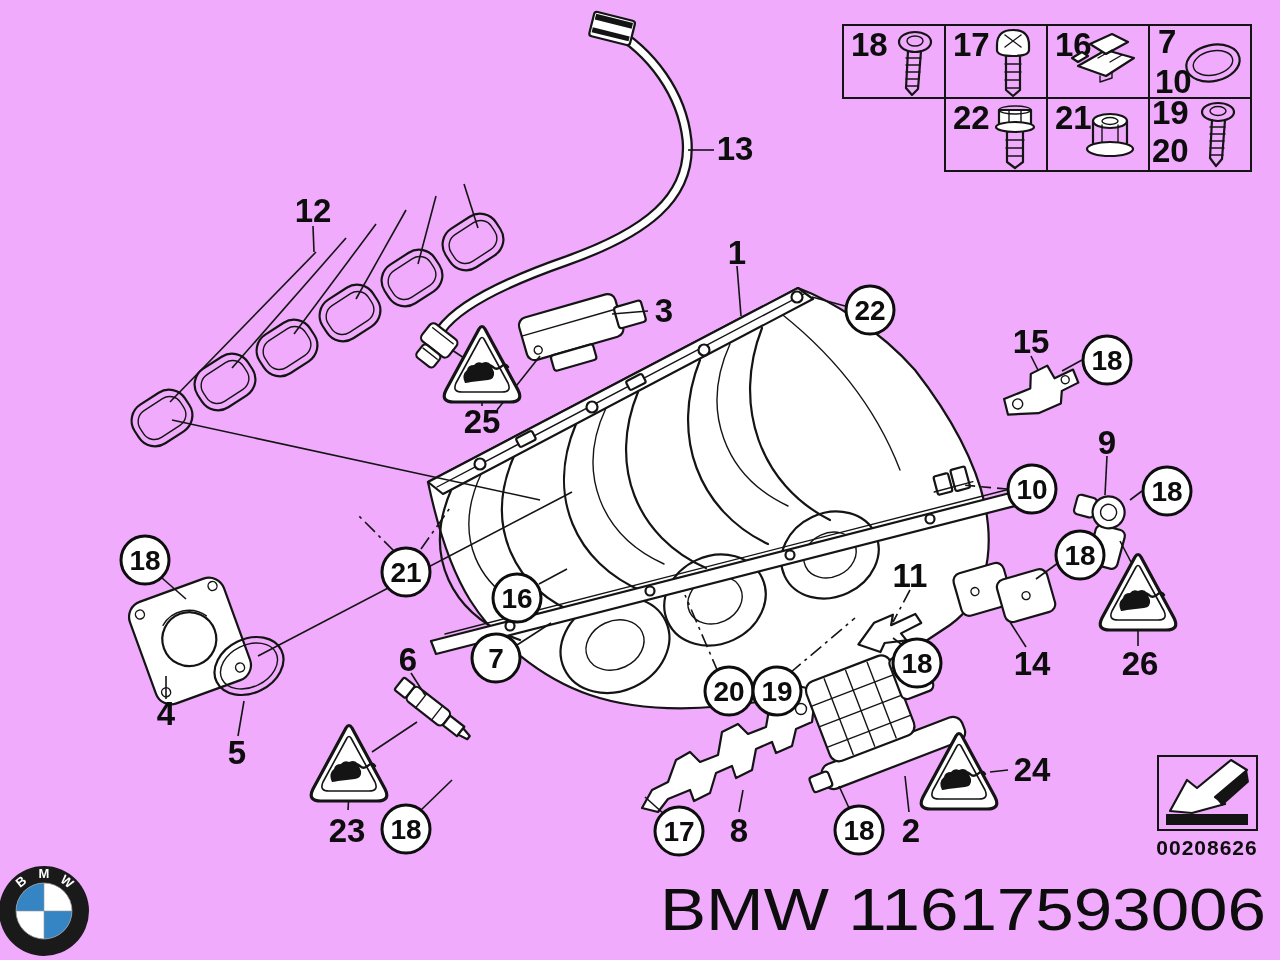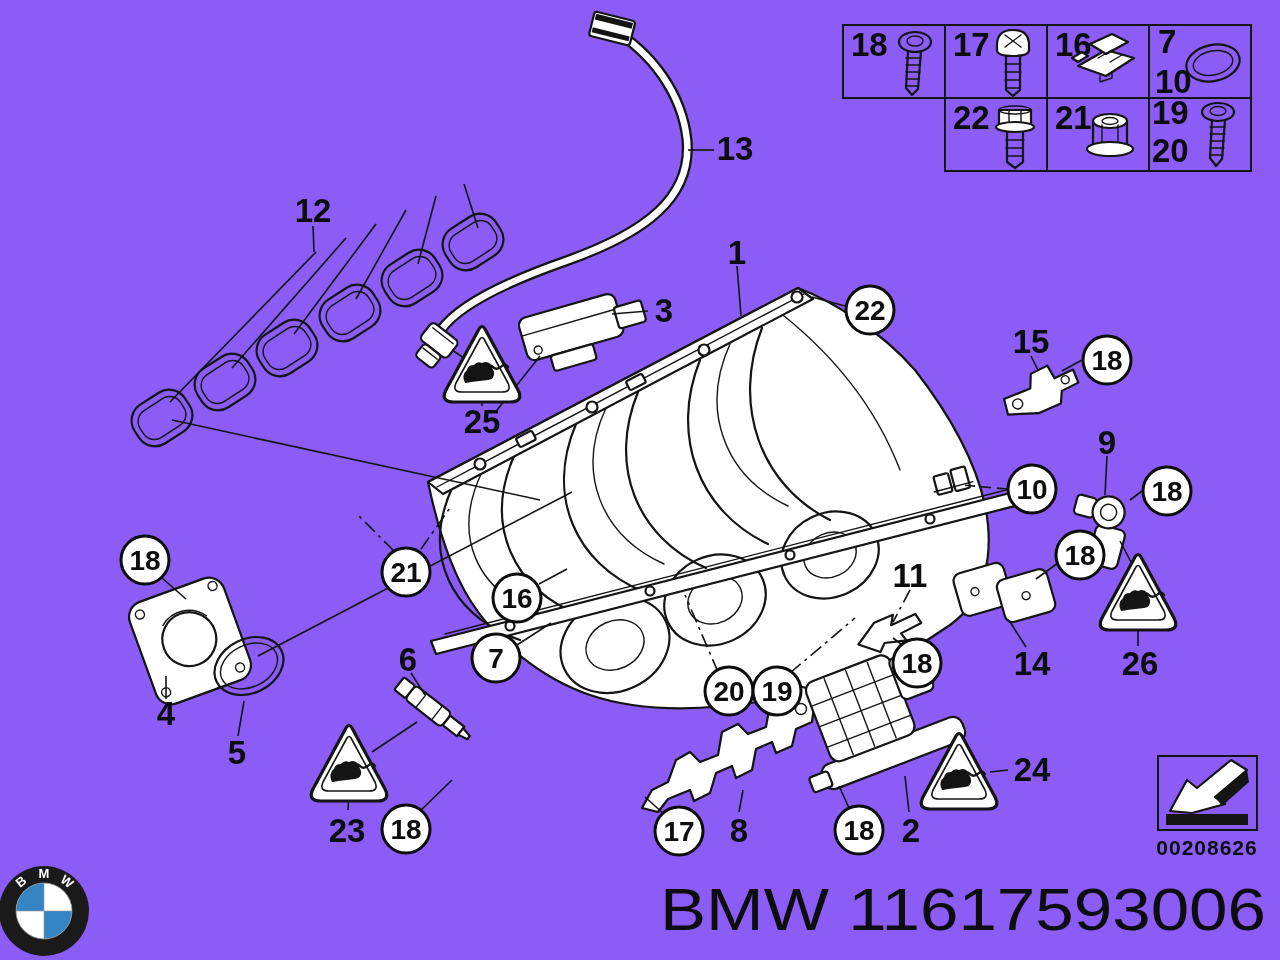--- a/index.html
+++ b/index.html
@@ -1,16 +1,16 @@
 <!DOCTYPE html>
 <html><head>
 <meta charset="utf-8">
 <style>
   html,body{margin:0;padding:0;background:#ffffff;}
-  .page{position:relative;width:1280px;height:960px;background:#8b5cf6;overflow:hidden;
+  .page{position:relative;width:1280px;height:960px;background:#f0abfc;overflow:hidden;
         font-family:"Liberation Sans",sans-serif;}
   svg{display:block;}
   .art{fill:none;stroke:#141414;stroke-width:2.2;stroke-linecap:round;stroke-linejoin:round;}
   .artf{fill:#ffffff;stroke:#141414;stroke-width:2.2;stroke-linecap:round;stroke-linejoin:round;}
   .artk{fill:#141414;stroke:none;}
   .thin{stroke-width:1.4;}
   .leader{stroke:#141414;stroke-width:1.6;fill:none;}
   .dash{stroke-dasharray:10 6;}
   .dashdot{stroke-dasharray:14 5 3 5;}
   .hose-outer{fill:none;stroke:#141414;stroke-width:11;stroke-linecap:round;}

